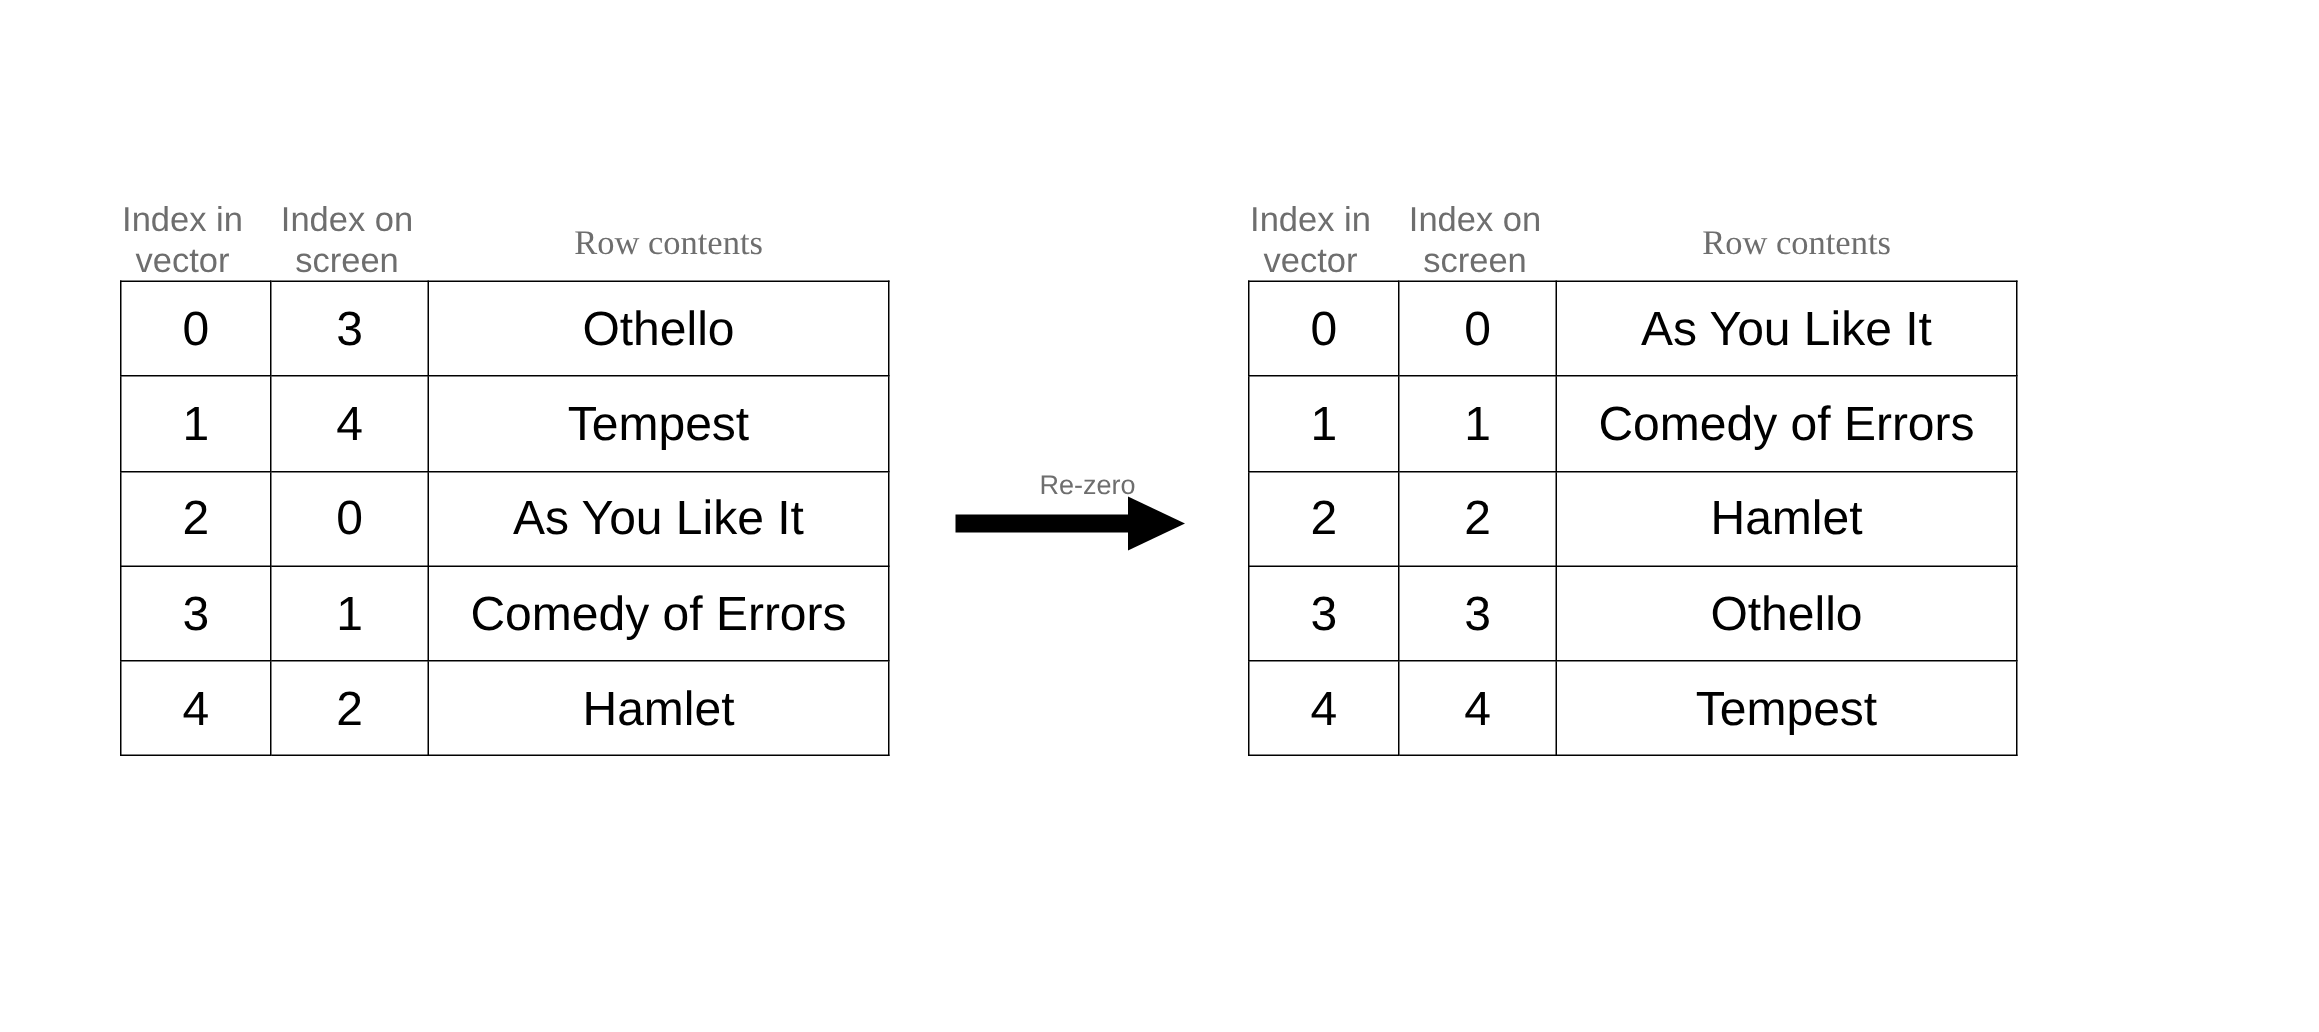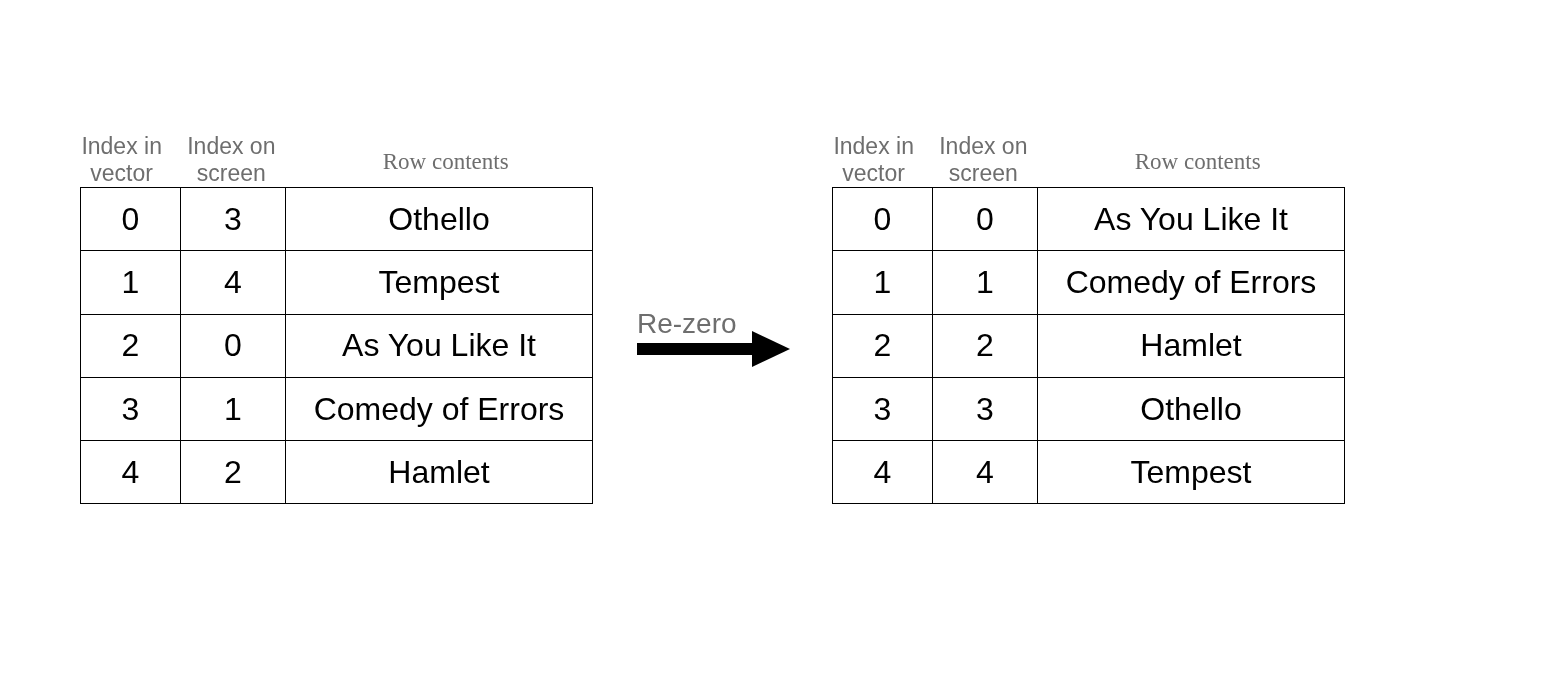--- a/index.html
+++ b/index.html
@@ -39,21 +39,21 @@
     border: 1.5px solid var(--table-border);
     height: 62.3px;
     text-align: center; vertical-align: middle;
     font-size: 32px; color: var(--cell-text);
     white-space: nowrap; overflow: hidden;
   }
 
   .arrow { position: absolute; left: 637px; top: 312px; width: 155px; height: 58px; }
   .arrow-label {
     position: absolute; left: 0; top: 0; width: 120px;
-    text-align: left; font-size: 28px; line-height: 23px;
+    text-align: right; font-size: 18px; line-height: 23px;
     color: var(--header-text); white-space: nowrap;
   }
   .arrow-shaft { position: absolute; left: 0; top: 31px; width: 117px; height: 12px; background: var(--arrow); }
   .arrow-head {
     position: absolute; left: 115px; top: 19px; width: 0; height: 0;
     border-left: 38px solid var(--arrow);
     border-top: 18px solid transparent;
     border-bottom: 18px solid transparent;
   }
 </style>

